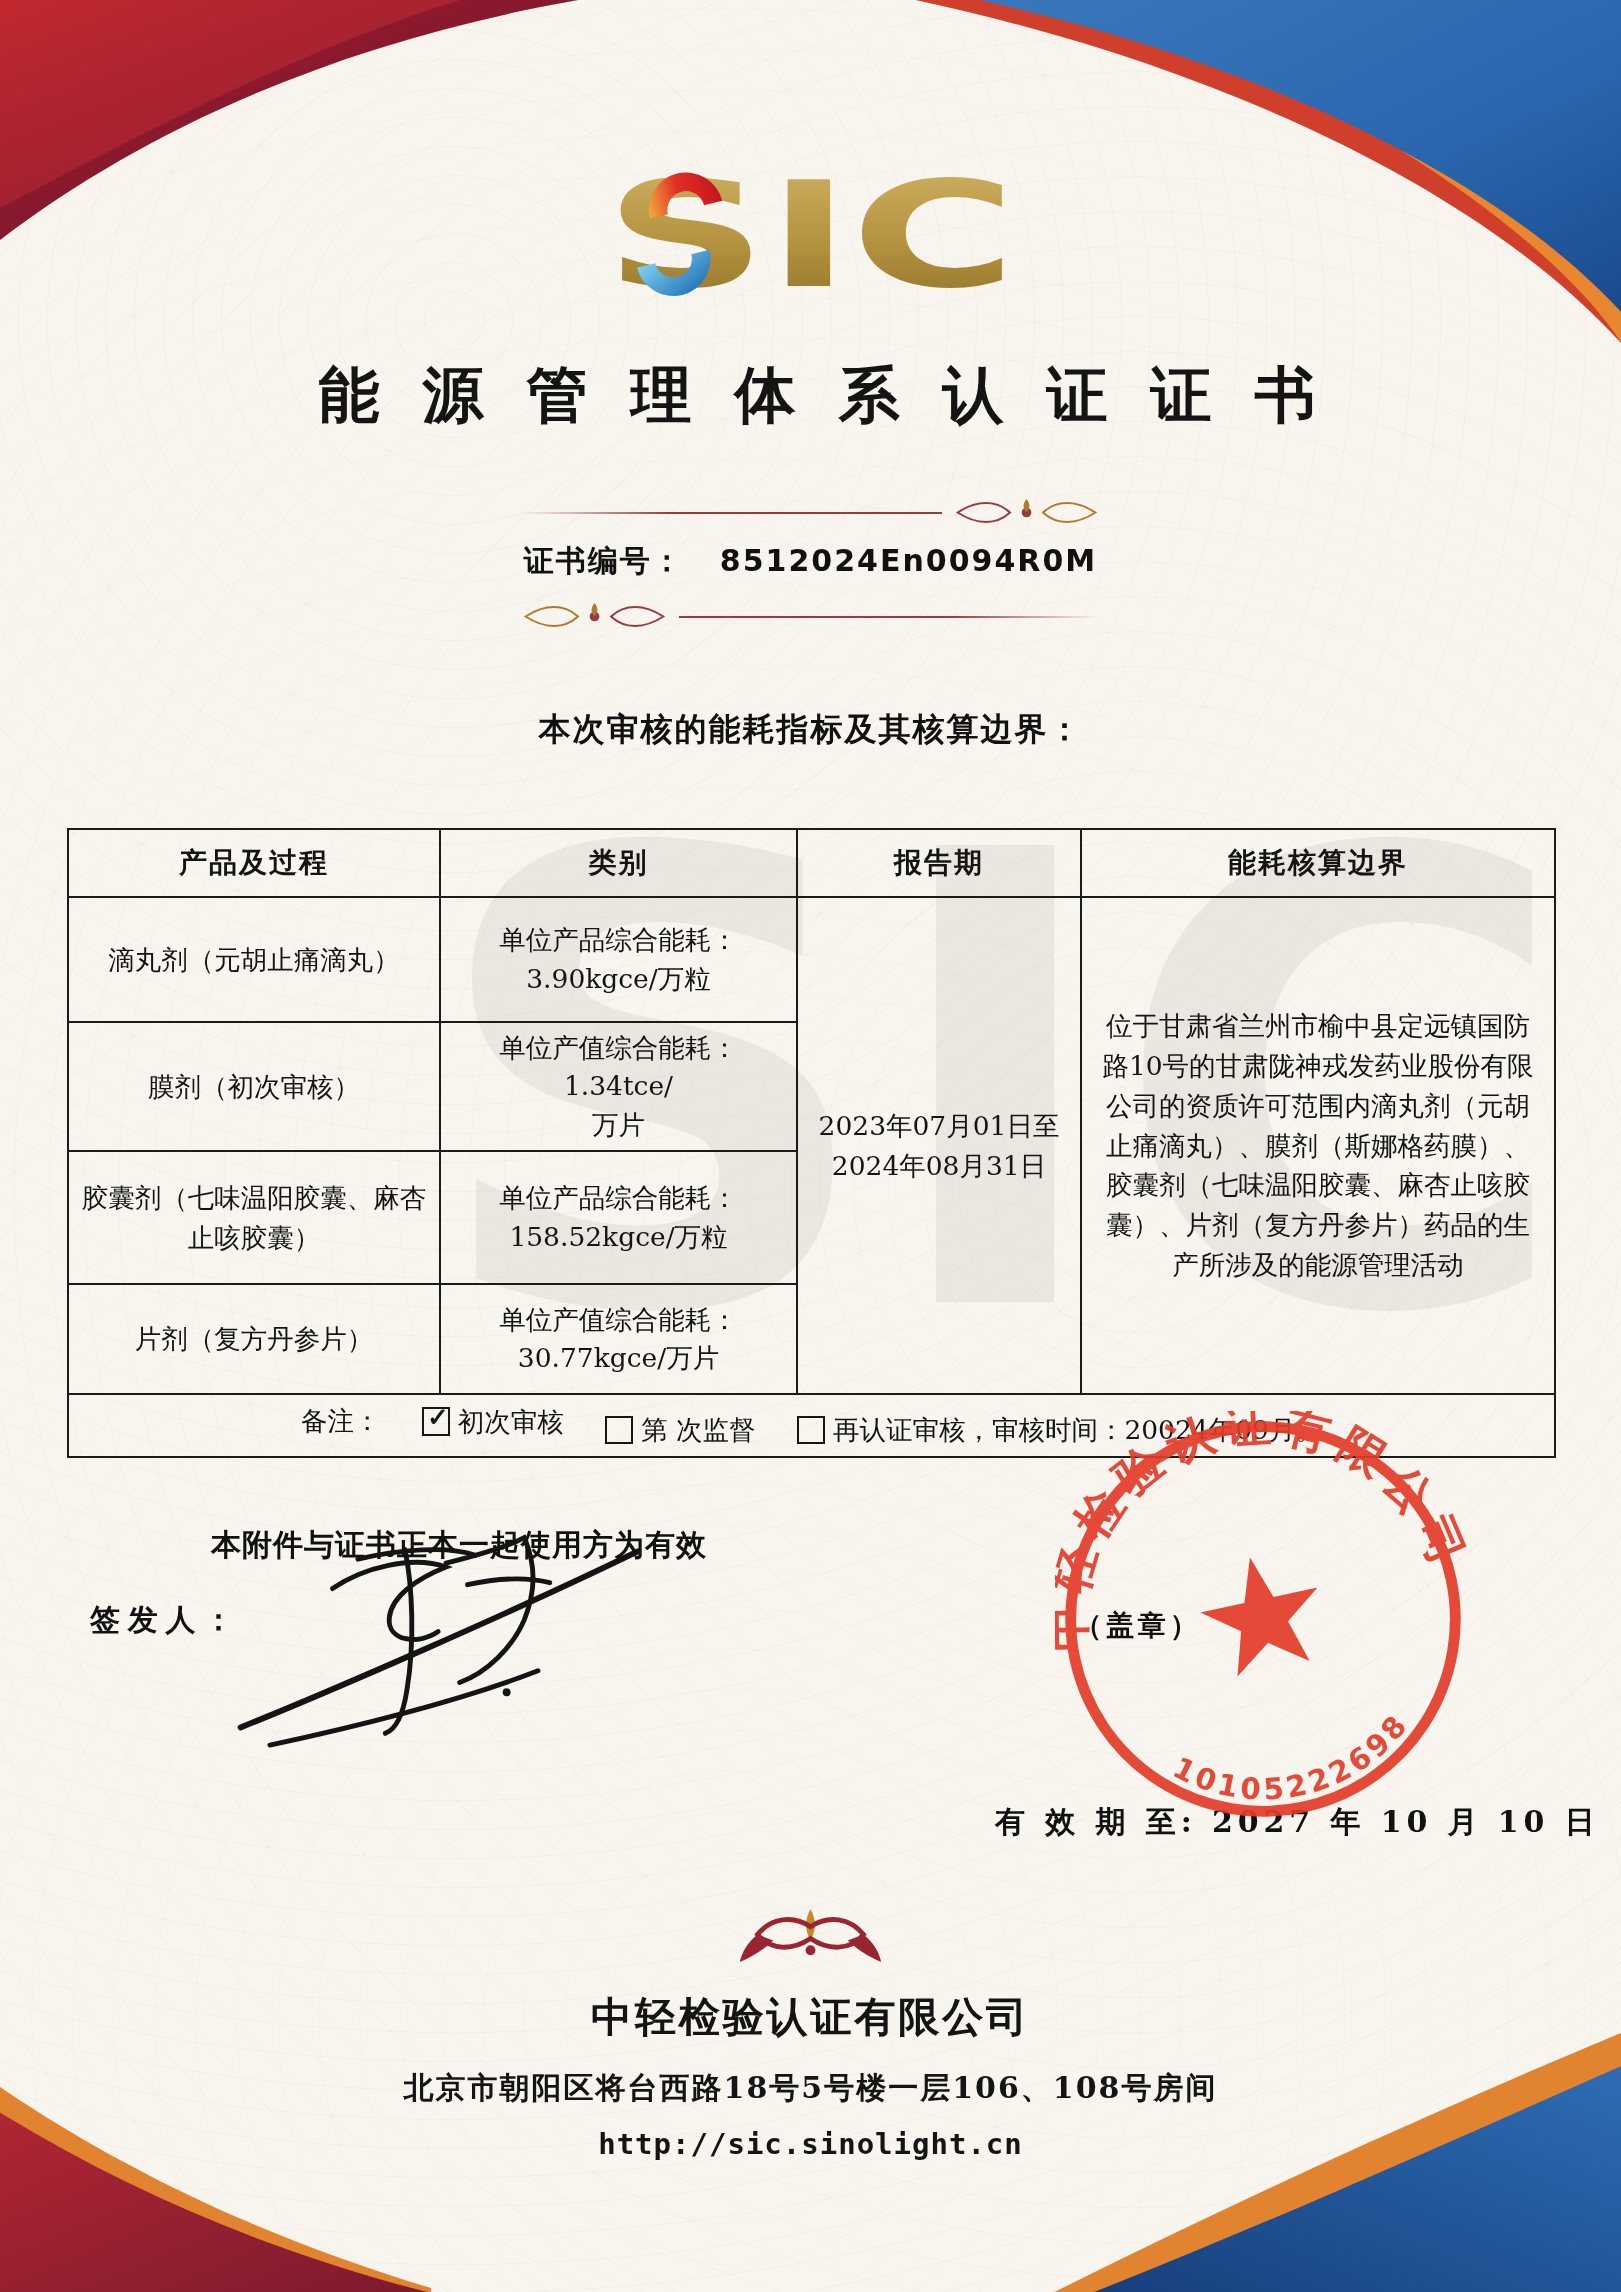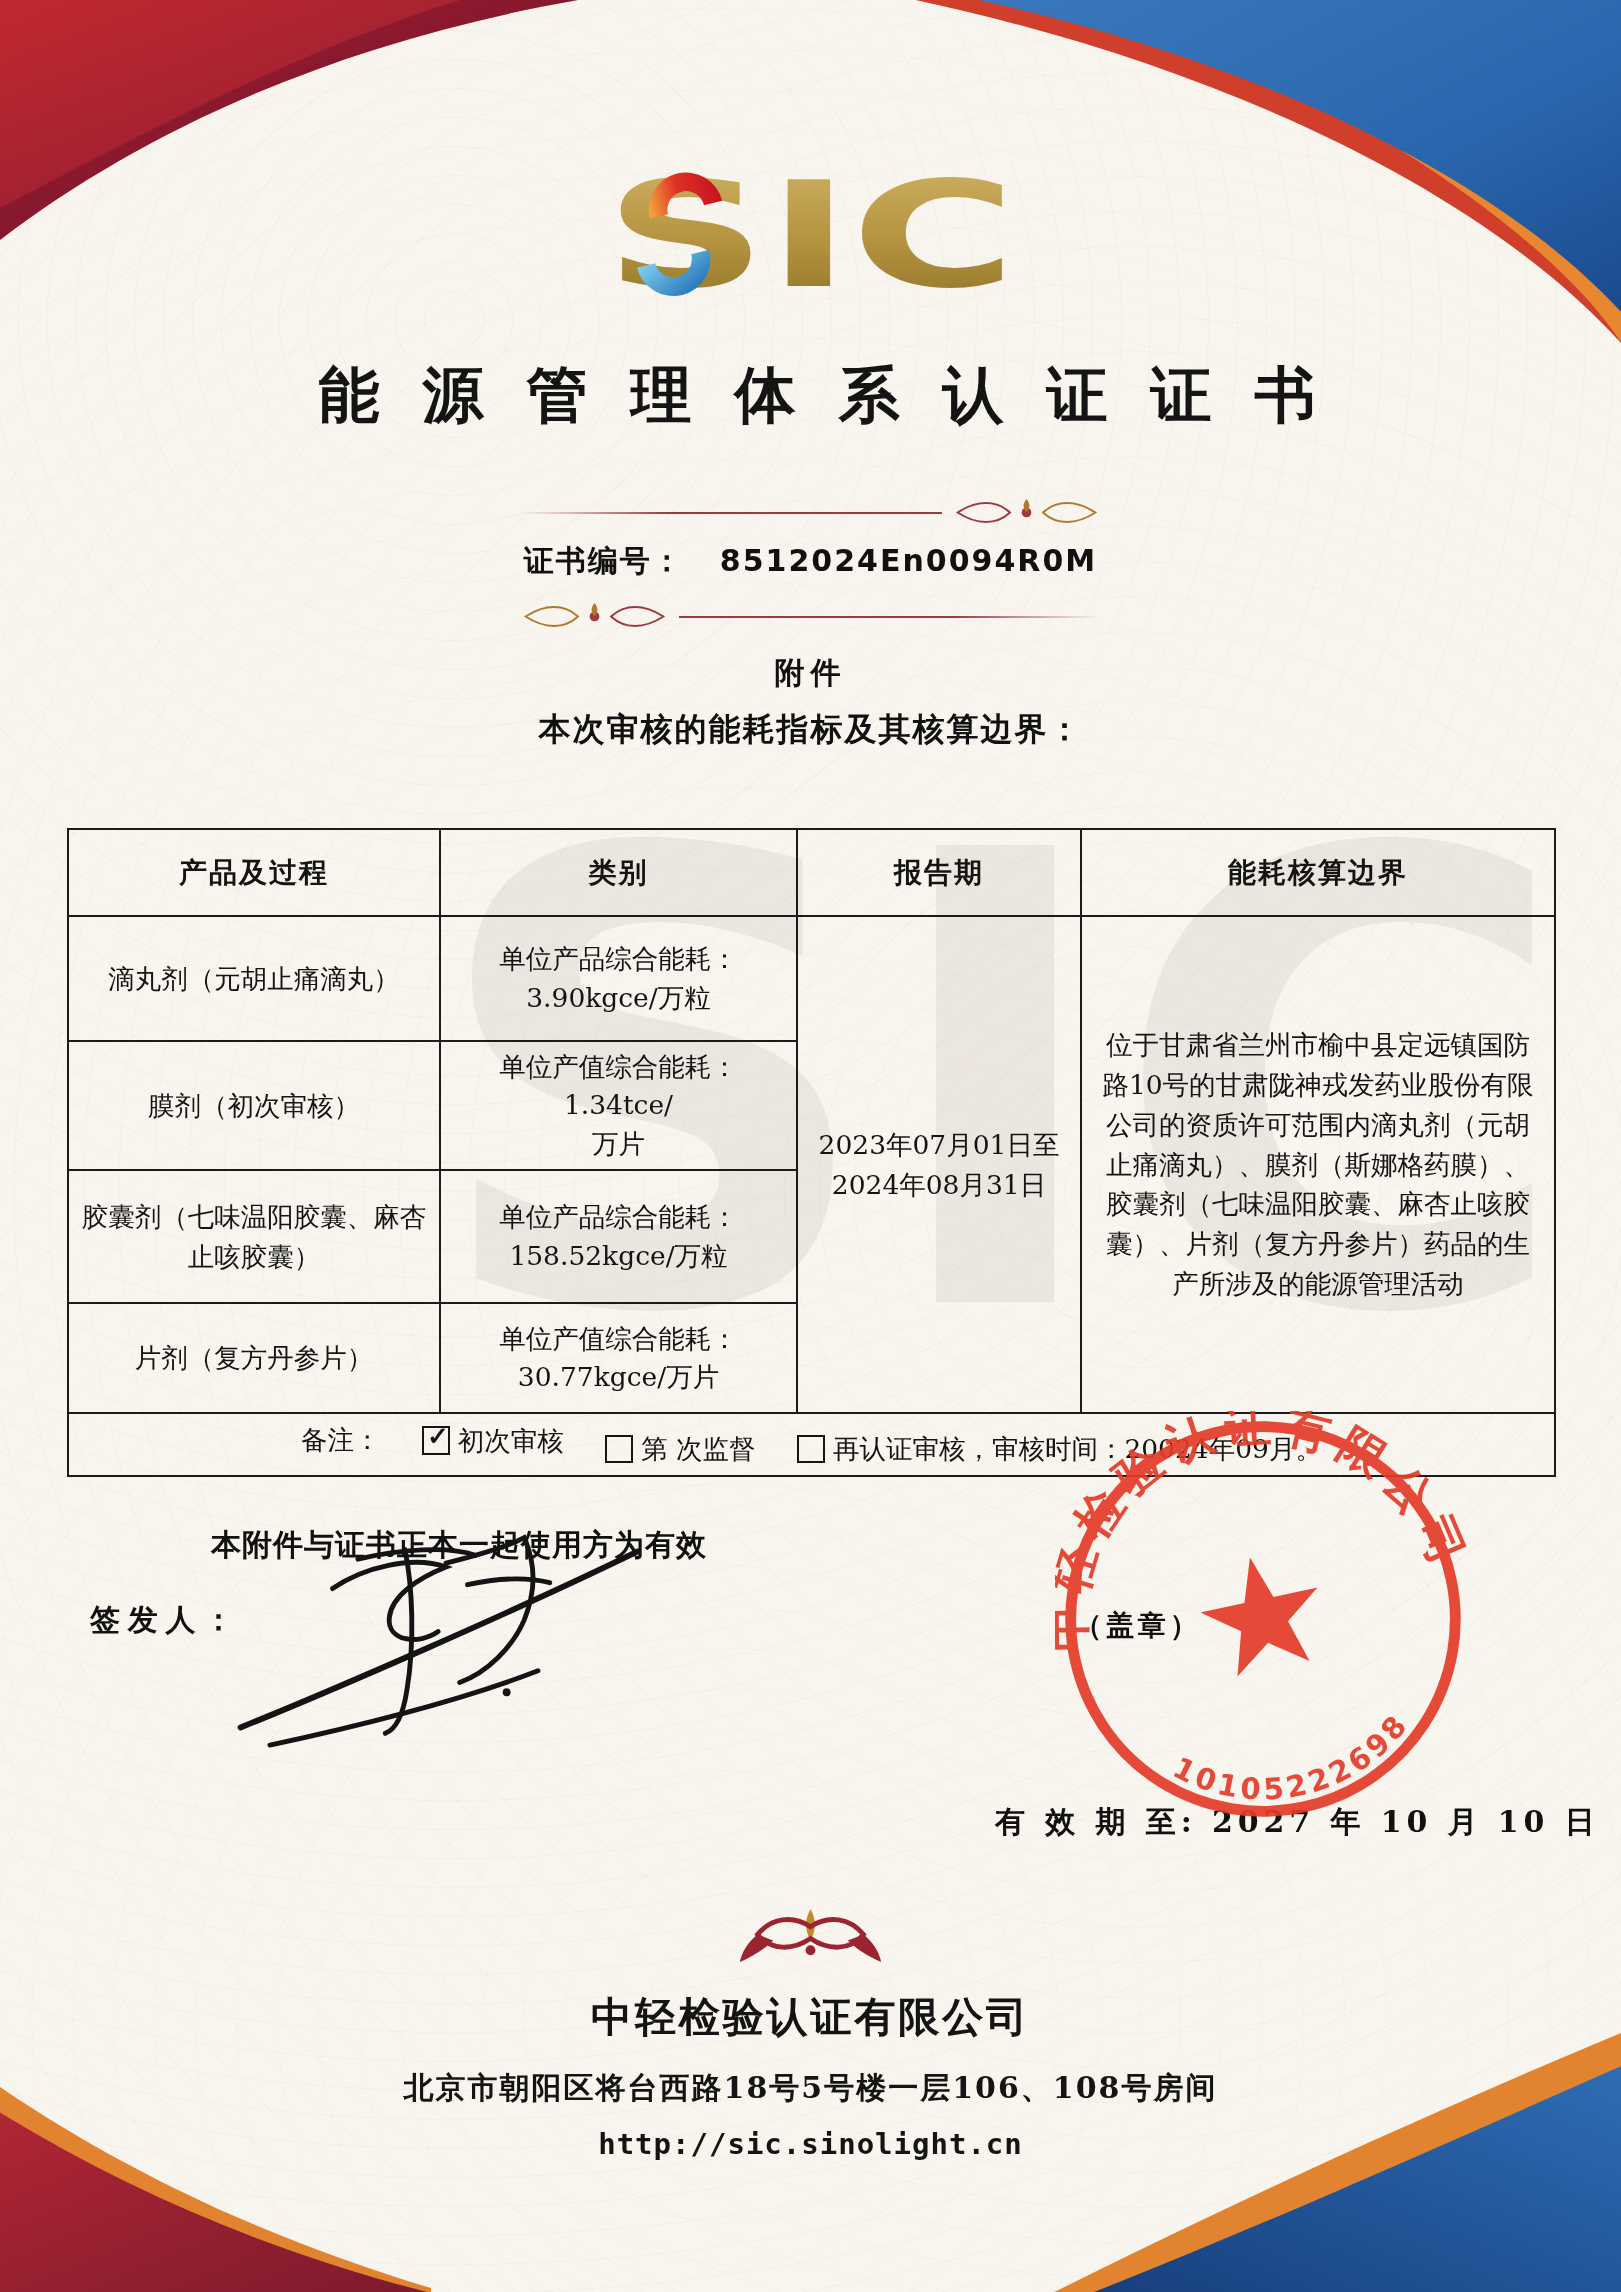--- a/index.html
+++ b/index.html
@@ -223,32 +223,31 @@
     <div class="divider" style="top:600px">
       <svg width="147" height="33" viewBox="0 0 150 34">
         <path d="M4 17 C24 4 44 4 58 17 C44 30 24 30 4 17 Z" fill="none" stroke="#b07a2e" stroke-width="2"></path>
         <path d="M146 17 C126 4 106 4 92 17 C106 30 126 30 146 17 Z" fill="none" stroke="#9c3b3f" stroke-width="2"></path>
         <circle cx="75" cy="17" r="5" fill="#9c3b3f"></circle>
         <path d="M75 3 C79 8 79 12 75 17 C71 12 71 8 75 3 Z" fill="#b07a2e"></path>
       </svg>
       <span class="div-line rev"></span>
     </div>
 
-    <div class="attach">附件</div>
     <div class="heading">本次审核的能耗指标及其核算边界：</div>
 
     <table class="cert">
       <colgroup>
           <col style="width:372px">
           <col style="width:357px">
           <col style="width:284px">
           <col style="width:474px">
         </colgroup>
       <tbody>
-          <tr style="height:87px">
+          <tr style="height:68px">
         <th>产品及过程</th>
         <th>类别</th>
         <th>报告期</th>
         <th>能耗核算边界</th>
       </tr>
       <tr style="height:125px">
         <td>滴丸剂（元胡止痛滴丸）</td>
         <td class="cat">
           <span>单位产品综合能耗：</span>
           <span>3.90kgce/万粒</span>

